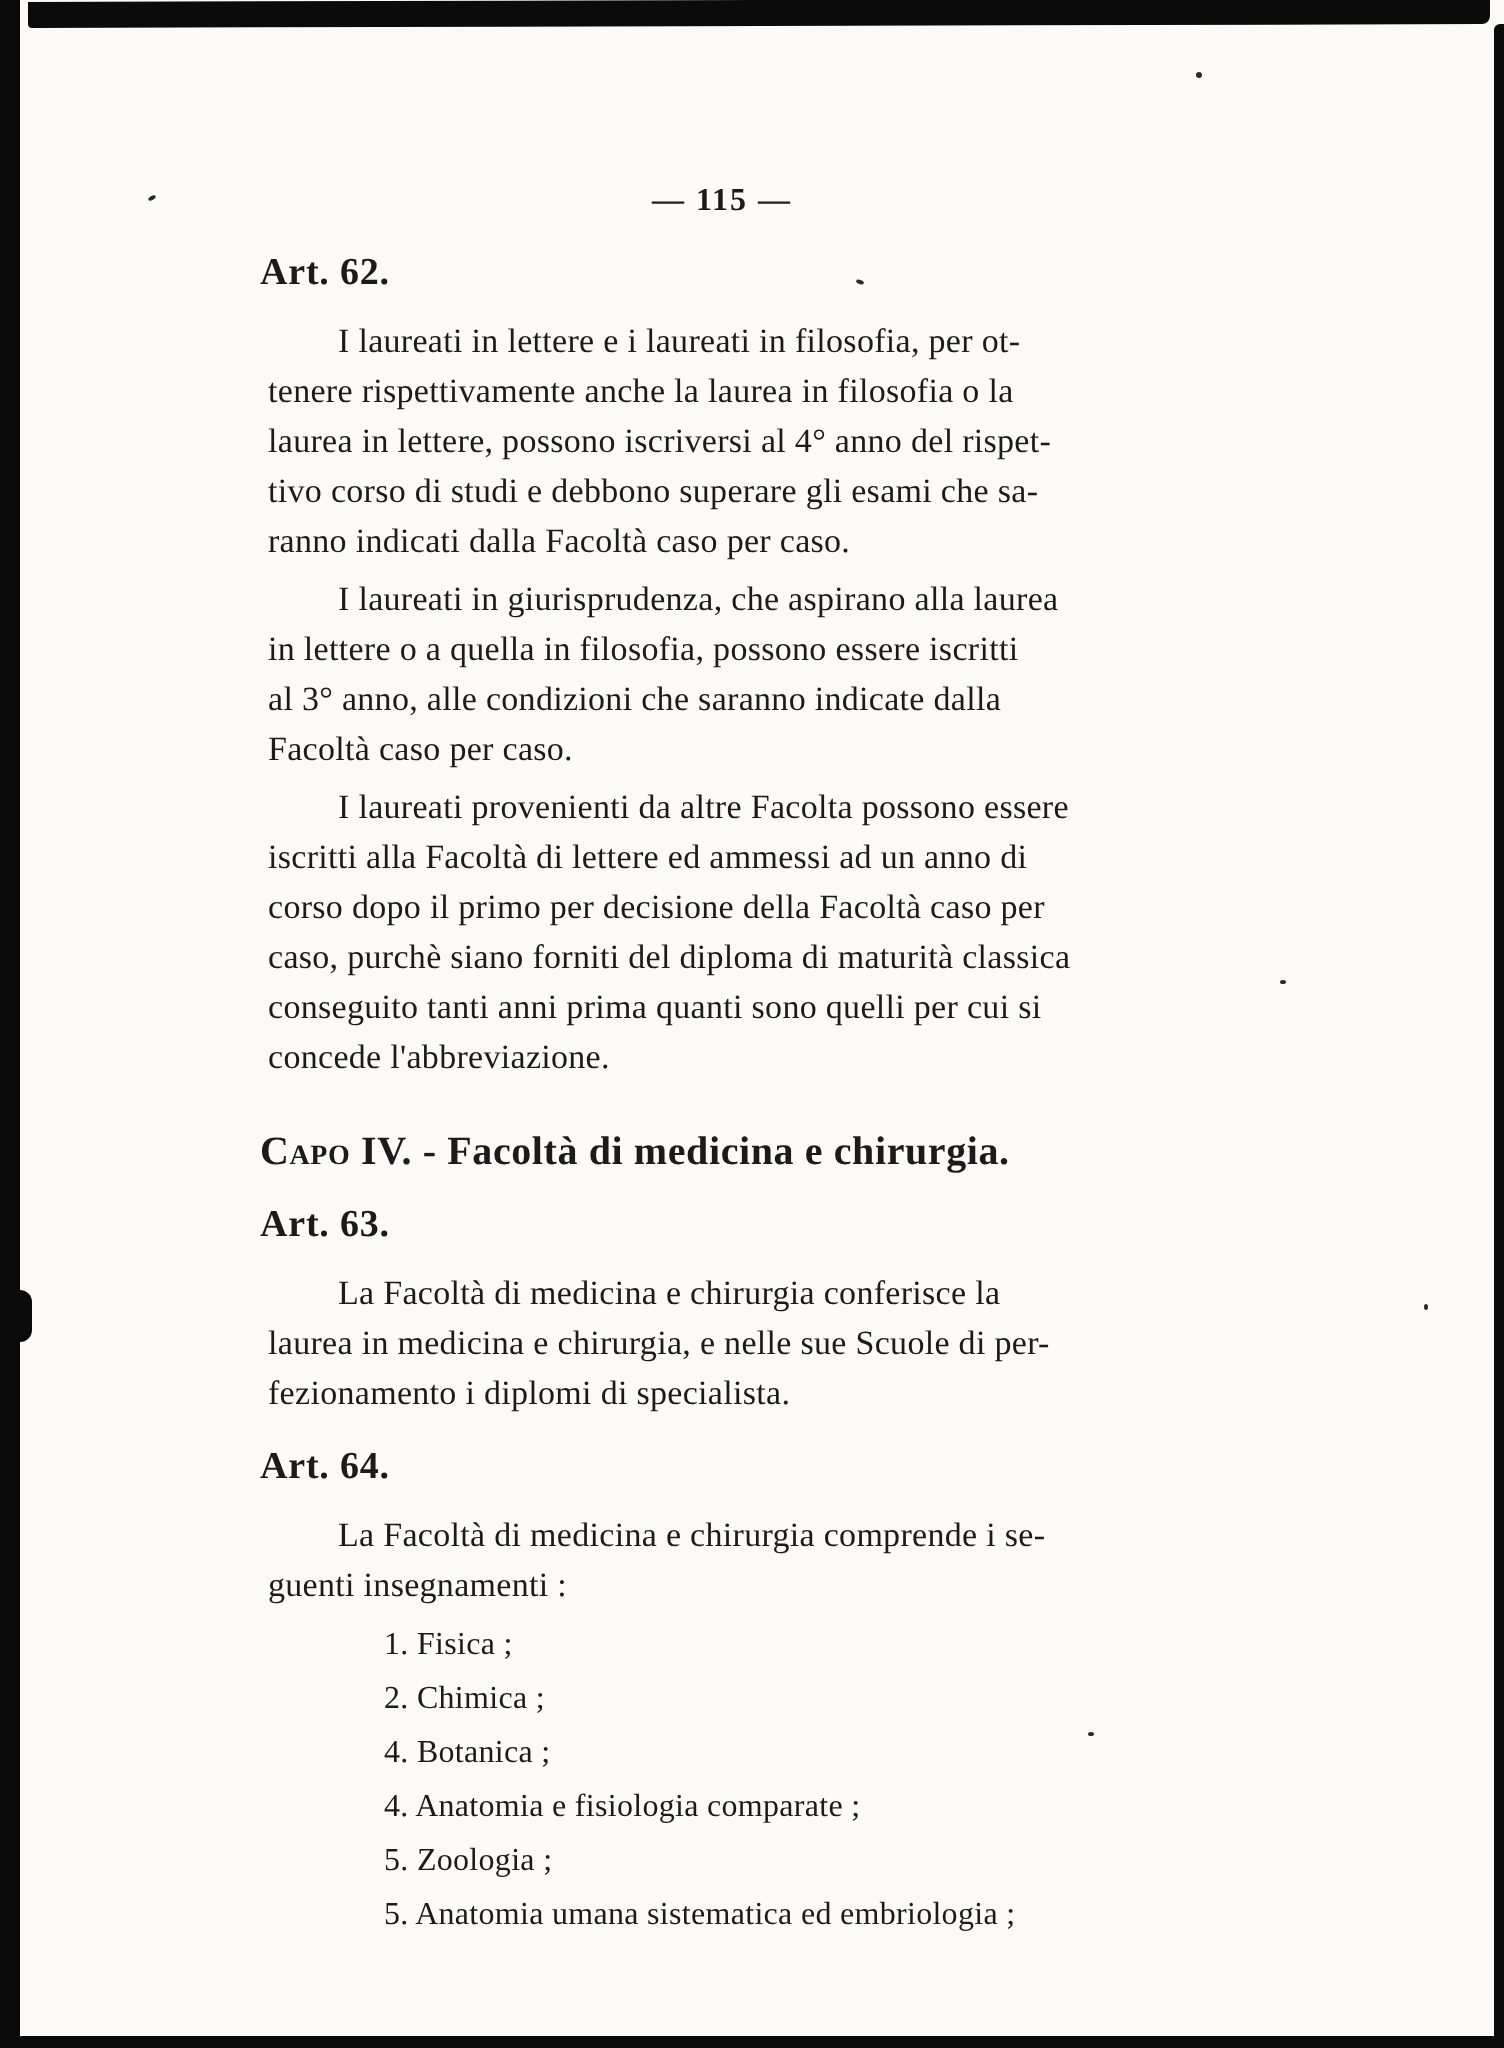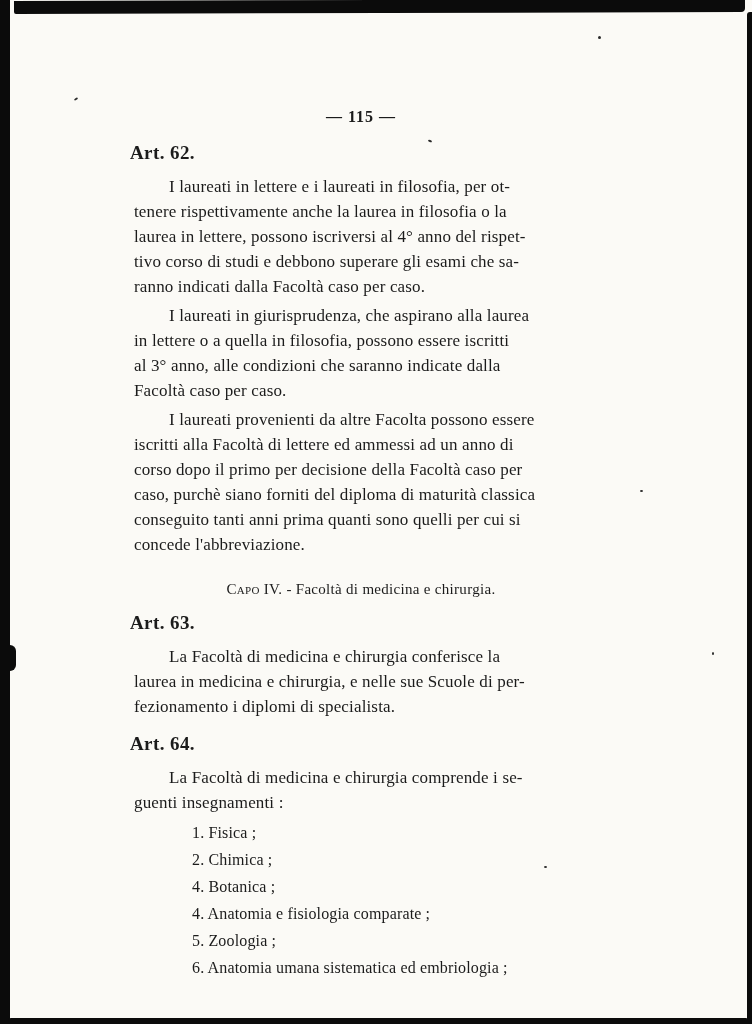--- a/index.html
+++ b/index.html
@@ -61,21 +61,21 @@
   .speck-2 { left: 428px; top: 140px; width: 4px; height: 2px; transform: rotate(20deg); }
   .speck-3 { left: 640px; top: 490px; width: 3px; height: 2px; }
   .speck-4 { left: 712px; top: 652px; width: 2px; height: 3px; }
   .speck-5 { left: 74px;  top: 98px;  width: 4px; height: 2px; transform: rotate(-30deg); }
   .speck-6 { left: 544px; top: 866px; width: 3px; height: 2px; }
 
   
   .content {
     position: absolute;
     left: 130px;
-    top: 108px;
+    top: 92px;
     width: 462px;
   }
   .page-number {
     text-align: center;
     font-size: 16px;
     font-weight: bold;
     letter-spacing: 1px;
     margin-bottom: 16px;
   }
   .art-heading {
@@ -87,23 +87,23 @@
   }
   .para {
     white-space: pre;
     font-size: 17px;
     line-height: 25px;
     text-indent: 35px;
     margin: 4px;
     letter-spacing: 0.15px;
   }
   .chapter-heading {
-    text-align: center;
-    font-size: 15px;
-    font-weight: normal;
+    text-align: left;
+    font-size: 20px;
+    font-weight: bold;
     margin: 24px 0 6px 0;
     letter-spacing: 0.3px;
   }
   .chapter-heading .smallcaps {
     font-variant: small-caps;
   }
   .subject-list {
     margin: 2px 0 0 62px;
     font-size: 16px;
   }
@@ -158,16 +158,16 @@
   <div class="art-heading">Art. 64.</div>
   <p class="para">La Facoltà di medicina e chirurgia comprende i se-
 guenti insegnamenti :</p>
 
   <div class="subject-list">
     <div class="list-row">1. Fisica ;</div>
     <div class="list-row">2. Chimica ;</div>
     <div class="list-row">4. Botanica ;</div>
     <div class="list-row">4. Anatomia e fisiologia comparate ;</div>
     <div class="list-row">5. Zoologia ;</div>
-    <div class="list-row">6. Anatomia umana sistematica ed embriologia ;</div>
+    <div class="list-row">5. Anatomia umana sistematica ed embriologia ;</div>
   </div>
 
 </div>
 
 </body></html>

